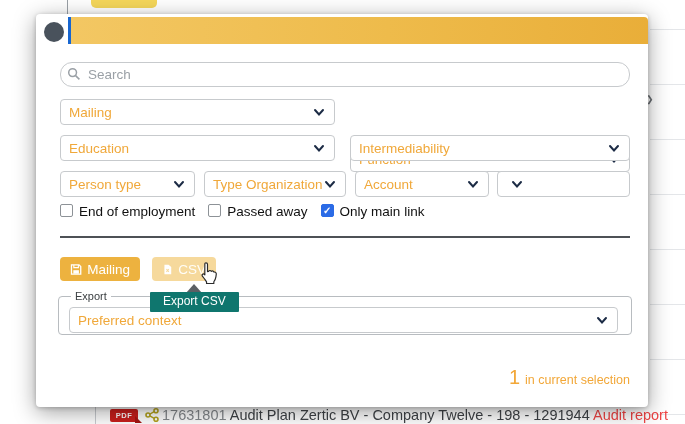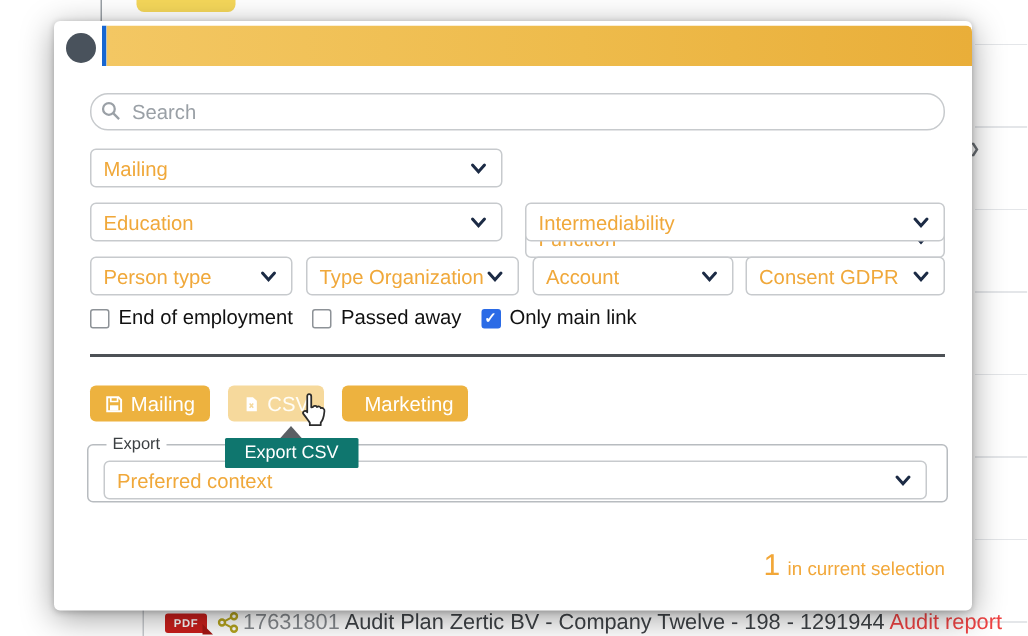--- a/index.html
+++ b/index.html
@@ -37,21 +37,21 @@
     font-family:"Liberation Sans", sans-serif; font-size:13.5px; color:#333; outline:none; }
   .search-input::placeholder { color:#9aa0a6; }
 
   .select { position:absolute; height:26px; border:1px solid #c7cacd; border-radius:4px; background:#fff;
     display:flex; align-items:center; padding:0 8px; color:#f0a83a; font-size:13.5px; cursor:pointer; }
   .select .lbl { overflow:hidden; white-space:nowrap; flex:1 1 auto; }
   .select svg { flex:0 0 auto; margin-left:4px; }
 
   .checkrow { position:absolute; left:24px; top:190px; display:flex; align-items:center; gap:13px;
     font-size:13.5px; color:#111; }
-  .check-item { display:flex; align-items:flex-end; gap:6px; cursor:pointer; }
+  .check-item { display:flex; align-items:flex-start; gap:6px; cursor:pointer; }
   .cb { width:13px; height:13px; border:1.5px solid #8d9297; border-radius:2px; background:#fff;
     display:inline-flex; align-items:center; justify-content:center; font-size:10px; color:#fff; }
   .cb.checked { background:#2b6be6; border-color:#2b6be6; }
   .cb.checked::after { content:"\2713"; font-weight:bold; line-height:1; }
 
   .divider { position:absolute; left:24px; top:222px; width:570px; height:2px; background:#4d5156; }
 
   .btn { position:absolute; top:243px; height:24px; border-radius:4px; background:#edb23f; color:#fff;
     font-size:13.5px; display:flex; align-items:center; gap:5px; padding:0 10px; cursor:pointer; }
   .btn-faded { background:#f6d99c; color:#fffdf6; }
@@ -153,21 +153,20 @@
           <path d="M3 5 7 9.5 11 5" fill="none" stroke="#1c2b45" stroke-width="2" stroke-linecap="round"></path>
         </svg>
     </div>
     <div class="select" style="left:319px; top:157px; width:134px;">
       <span class="lbl">Account</span>
       <svg width="14" height="14" viewBox="0 0 14 14">
           <path d="M3 5 7 9.5 11 5" fill="none" stroke="#1c2b45" stroke-width="2" stroke-linecap="round"></path>
         </svg>
     </div>
     <div class="select" style="left:461px; top:157px; width:133px;">
-      <span class="lbl">Consent GDPR</span>
       <svg width="14" height="14" viewBox="0 0 14 14">
           <path d="M3 5 7 9.5 11 5" fill="none" stroke="#1c2b45" stroke-width="2" stroke-linecap="round"></path>
         </svg>
     </div>
 
     <div class="checkrow">
       <span class="check-item">
         <span class="cb"></span>
         <span>End of employment</span>
       </span>
@@ -191,27 +190,20 @@
       </svg>
       <span>Mailing</span>
     </div>
     <div class="btn btn-faded" style="left:116px; width:64px;">
       <svg width="13" height="13" viewBox="0 0 14 14">
         <path d="M3 1.2h5.2L11.5 4v8.8H3z" fill="#fff"></path>
         <path d="M5.5 6.4l3 3.6 M8.5 6.4l-3 3.6" stroke="#f6d99c" stroke-width="1.3"></path>
       </svg>
       <span>CSV</span>
     </div>
-    <div class="btn" style="left:192px; width:84px;">
-      <svg width="13" height="13" viewBox="0 0 14 14">
-        <path d="M3 1.2h5.2L11.5 4v8.8H3z" fill="#fff"></path>
-        <path d="M5.5 6.4l3 3.6 M8.5 6.4l-3 3.6" stroke="#edb23f" stroke-width="1.3"></path>
-      </svg>
-      <span>Marketing</span>
-    </div>
 
     <svg class="cursor-icon" width="26" height="30" viewBox="0 0 24 28">
       <path d="M9.2 2.6c.8 0 1.4.6 1.4 1.4v6.8l1-.1c.3-.7 1-1 1.7-.8.4.1.7.3.9.7.5-.4 1.2-.5 1.8-.1.3.2.5.4.6.8.6-.2 1.2-.1 1.6.3.5.4.7 1 .6 1.6 0 0-.3 3.1-.9 4.6-.5 1.4-1.4 2.5-1.4 2.5v1.6H9.7v-1.5s-.5-.9-1.4-2.1c-.9-1.2-2.5-3.3-2.5-3.3-.4-.5-.3-1.3.2-1.7.5-.4 1.3-.3 1.8.2l.3.4V4c0-.8.4-1.4 1.1-1.4z" fill="#fff" stroke="#2b2b2b" stroke-width="1.1" stroke-linejoin="round"></path>
     </svg>
 
     <div class="tooltip-arrow"></div>
     <div class="tooltip">Export CSV</div>
 
     <div class="export-fieldset">
       <span class="export-legend">Export</span>

